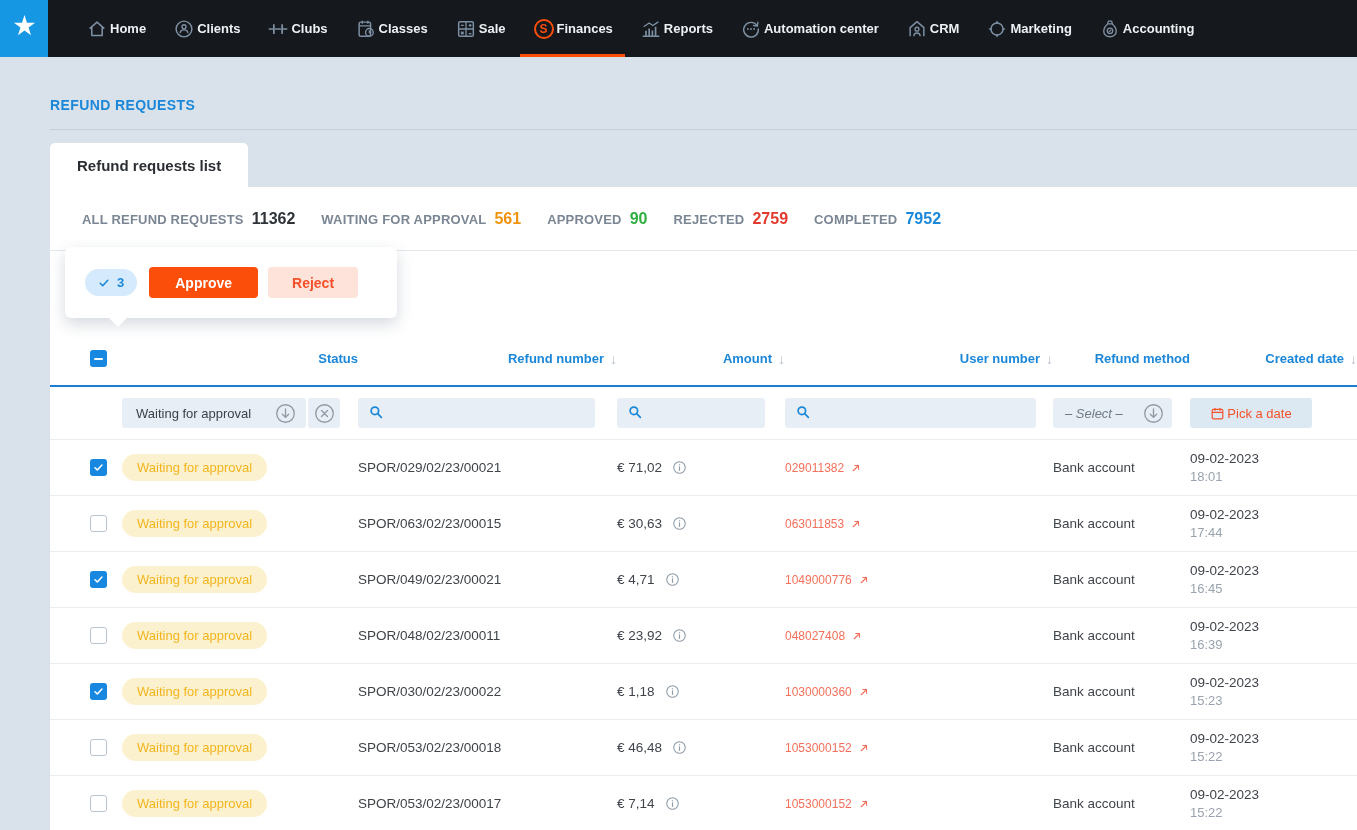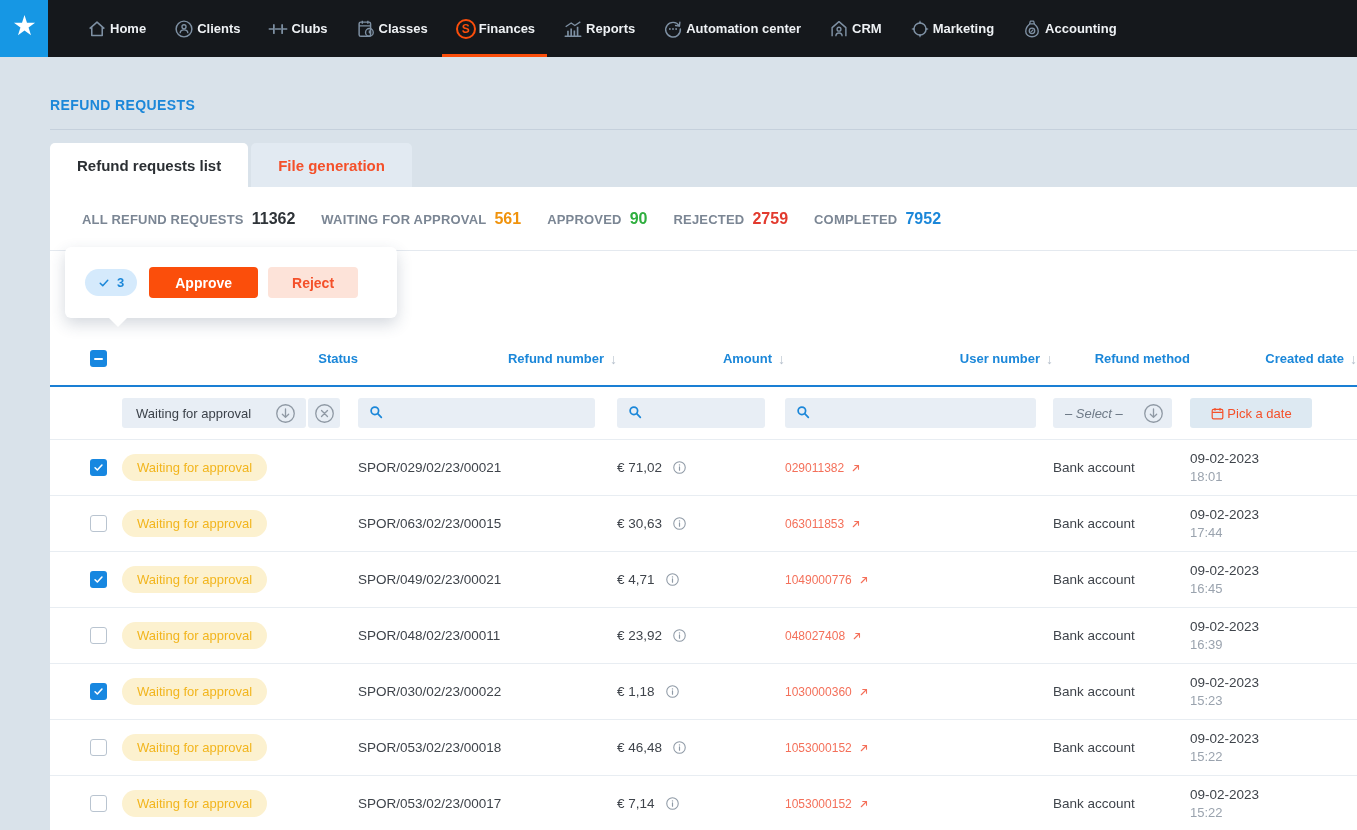--- a/index.html
+++ b/index.html
@@ -119,20 +119,31 @@
     <span class="nicon">
           <svg viewBox="0 0 24 24">
             <rect x="4.5" y="4.5" width="12.5" height="15.5" rx="1.8" fill="none" stroke="currentColor" stroke-width="1.6"></rect>
             <path d="M8 3 V6.2 M14 3 V6.2 M4.5 8.6 H17" stroke="currentColor" stroke-width="1.5"></path>
             <circle cx="15.7" cy="15.7" r="4.2" fill="none" stroke="currentColor" stroke-width="1.5"></circle>
             <path d="M15.7 13.7 V15.9 L17.3 16.8" fill="none" stroke="currentColor" stroke-width="1.4"></path>
           </svg>
         </span>
     <span class="nlabel">Classes</span>
   </div>
+      <div class="nav-item">
+    <span class="nicon">
+          <svg viewBox="0 0 24 24">
+            <rect x="4" y="4" width="16" height="16" rx="1.5" fill="none" stroke="currentColor" stroke-width="1.6"></rect>
+            <path d="M4 12 H20 M12 4 V20" stroke="currentColor" stroke-width="1.4"></path>
+            <path d="M6.5 8 H9.5 M16.5 6.5 V9.5 M15 8 H18" stroke="currentColor" stroke-width="1.4"></path>
+            <path d="M6.6 15 L9.4 17.8 M9.4 15 L6.6 17.8 M15 17 H18" stroke="currentColor" stroke-width="1.4"></path>
+          </svg>
+        </span>
+    <span class="nlabel">Sale</span>
+  </div>
       <div class="nav-item active">
     <span class="nicon">
           <span class="s-ring">S</span>
         </span>
     <span class="nlabel">Finances</span>
   </div>
       <div class="nav-item">
     <span class="nicon">
           <svg viewBox="0 0 24 24">
             <path d="M3.5 20 H20.5" stroke="currentColor" stroke-width="1.6" stroke-linecap="round"></path>
@@ -185,21 +196,20 @@
     <span class="nlabel">Accounting</span>
   </div>
     </nav>
 </header>
 
 <h1 class="page-title">REFUND REQUESTS</h1>
 <div class="title-divider"></div>
 
 <div class="tabbar">
   <div class="tab active">Refund requests list</div>
-  <div class="tab inactive">File generation</div>
 </div>
 
 <div class="content">
 
   <div class="stats" id="stats">
       <div class="stat">
     <span class="slabel">ALL REFUND REQUESTS</span>
     <span class="svalue" style="color: rgb(46, 51, 56);">11362</span>
   </div>
       <div class="stat">

